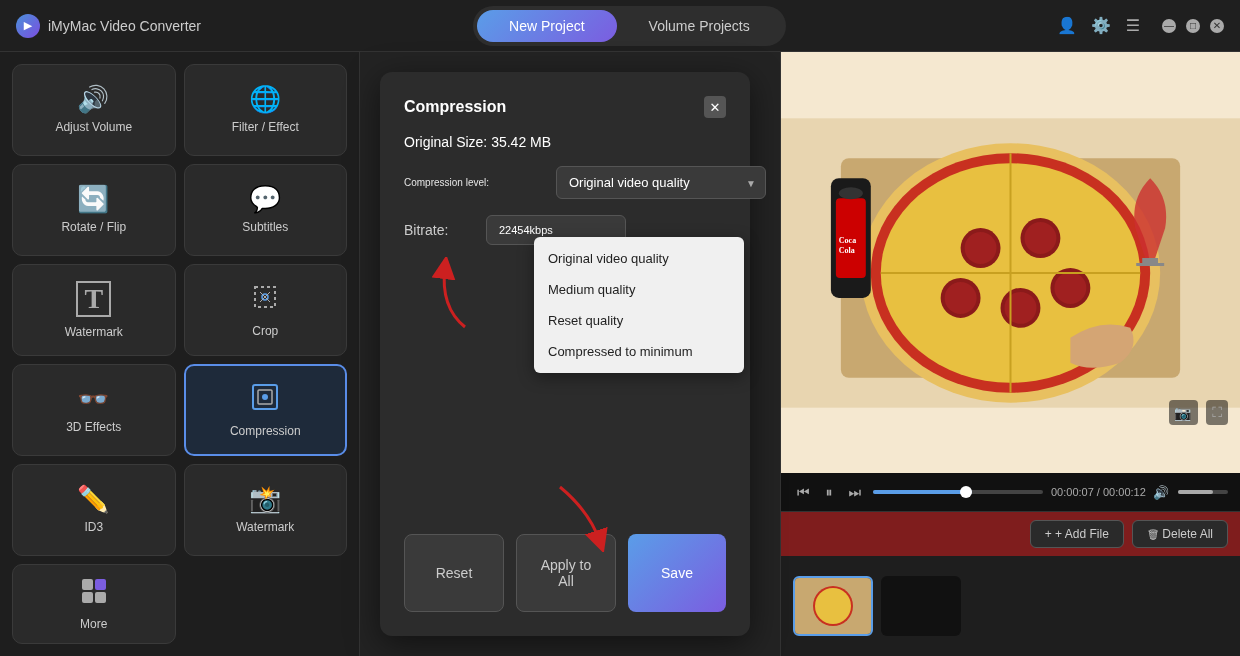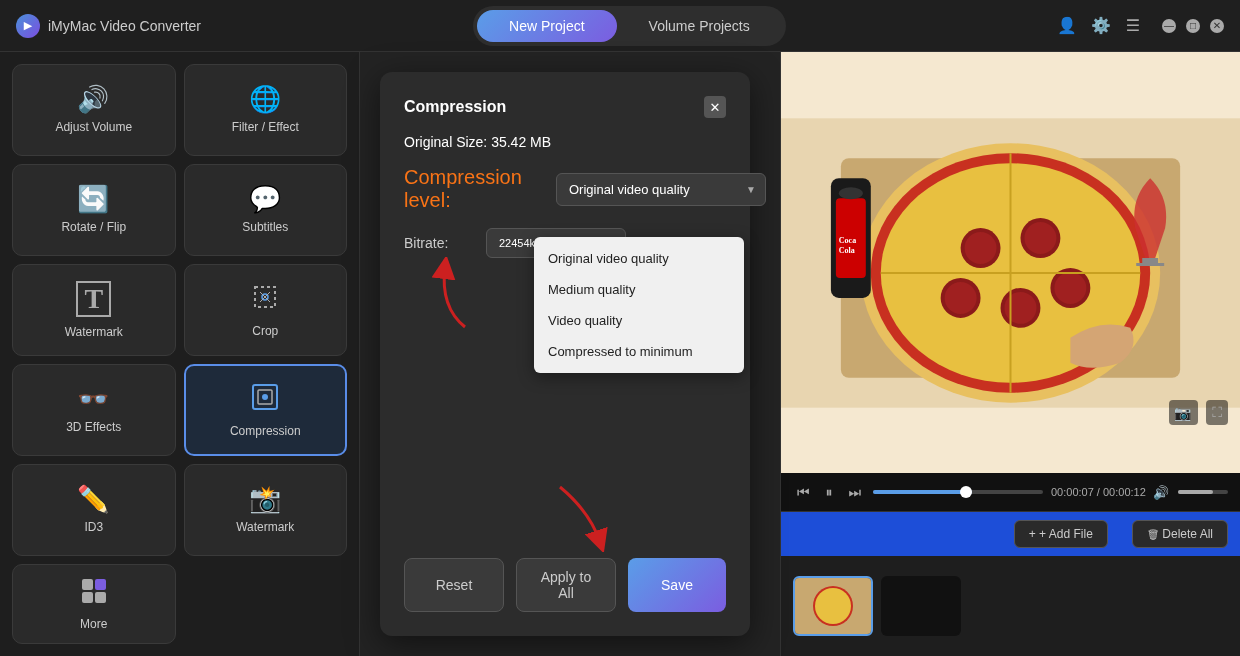--- a/index.html
+++ b/index.html
@@ -189,22 +189,22 @@
       margin-bottom: 16px;
     }
 
     .field-row {
       display: flex;
       align-items: center;
       gap: 12px;
       margin-bottom: 16px;
     }
     .field-row-label {
-      color: #f97316;
-      font-size: 20px;
+      color: #e5e5e5;
+      font-size: 10px;
       min-width: 140px;
     }
 
     .select-wrapper {
       position: relative;
       flex: 1;
     }
     .compression-select {
       width: 210px;
       padding: 8px 32px 8px 12px;
@@ -268,21 +268,21 @@
 
     .dialog-spacer { flex: 1; }
 
     .dialog-footer {
       display: flex;
       gap: 12px;
       margin-top: 16px;
     }
     .btn-reset, .btn-apply, .btn-save {
       flex: 1;
-      padding: 10px 16px;
+      padding: 22px 16px;
       border-radius: 8px;
       border: none;
       cursor: pointer;
       font-size: 14px;
       font-weight: 500;
     }
     .btn-reset {
       background: #3a3a3a;
       color: #ccc;
       border: 1px solid #555;
@@ -398,23 +398,23 @@
       border-radius: 4px;
       padding: 4px 6px;
       cursor: pointer;
       font-size: 14px;
     }
 
     .file-management {
       display: flex;
       align-items: center;
       justify-content: flex-end;
-      gap: 24px;
+      gap: 8px;
       padding: 8px 12px;
-      background: #1d4ed8;
+      background: #7f1d1d;
       border-top: 1px solid #333;
     }
     .fm-btn {
       padding: 6px 14px;
       border-radius: 6px;
       border: 1px solid #555;
       background: #2a2a2a;
       color: #ccc;
       font-size: 12px;
       cursor: pointer;
@@ -582,21 +582,21 @@
             <option>Smooth quality</option>
             <option>Compressed to minimum</option>
           </select>
           <span class="select-arrow">▼</span>
         </div>
       </div>
 
       <div class="dropdown-overlay">
         <div class="dropdown-item">Original video quality</div>
         <div class="dropdown-item">Medium quality</div>
-        <div class="dropdown-item">Video quality</div>
+        <div class="dropdown-item">Reset quality</div>
         <div class="dropdown-item">Compressed to minimum</div>
       </div>
 
       <div class="bitrate-row">
         <span class="bitrate-label">Bitrate:</span>
         <div class="bitrate-value">22454kbps</div>
       </div>
 
       <div style="position:absolute; top: 185px; left: 45px; pointer-events:none;">
         <svg width="60" height="80" viewBox="0 0 60 80">

